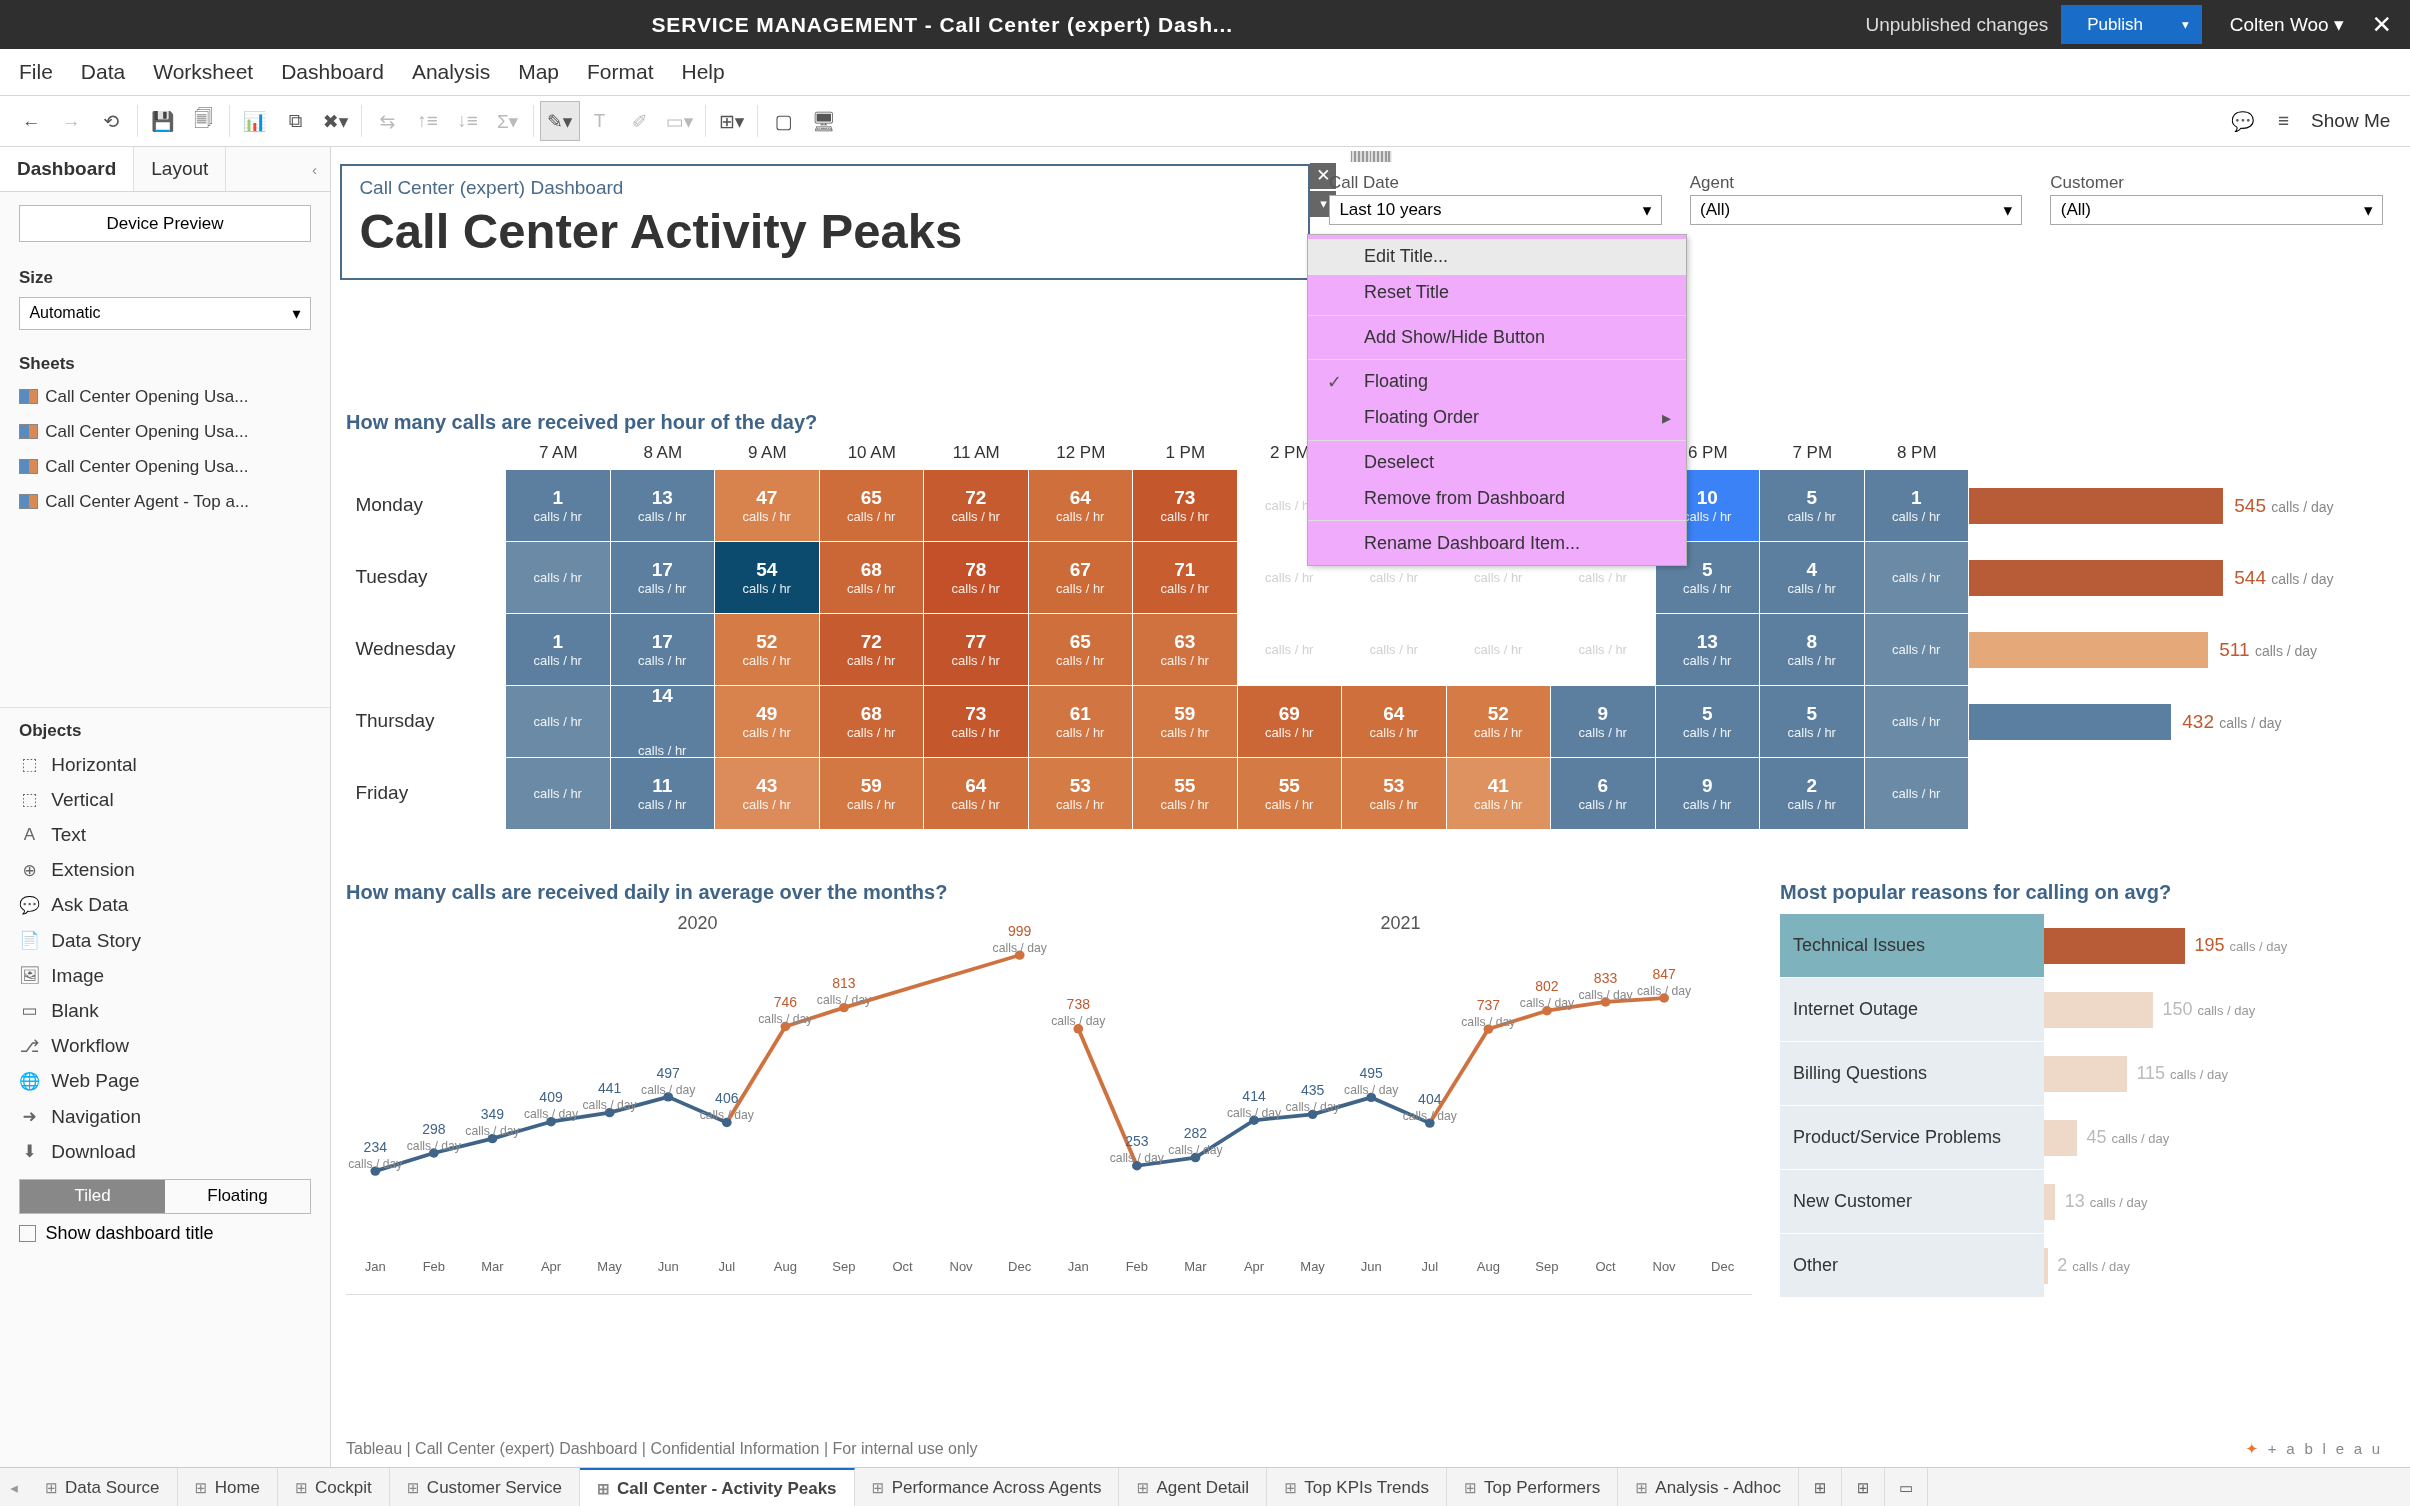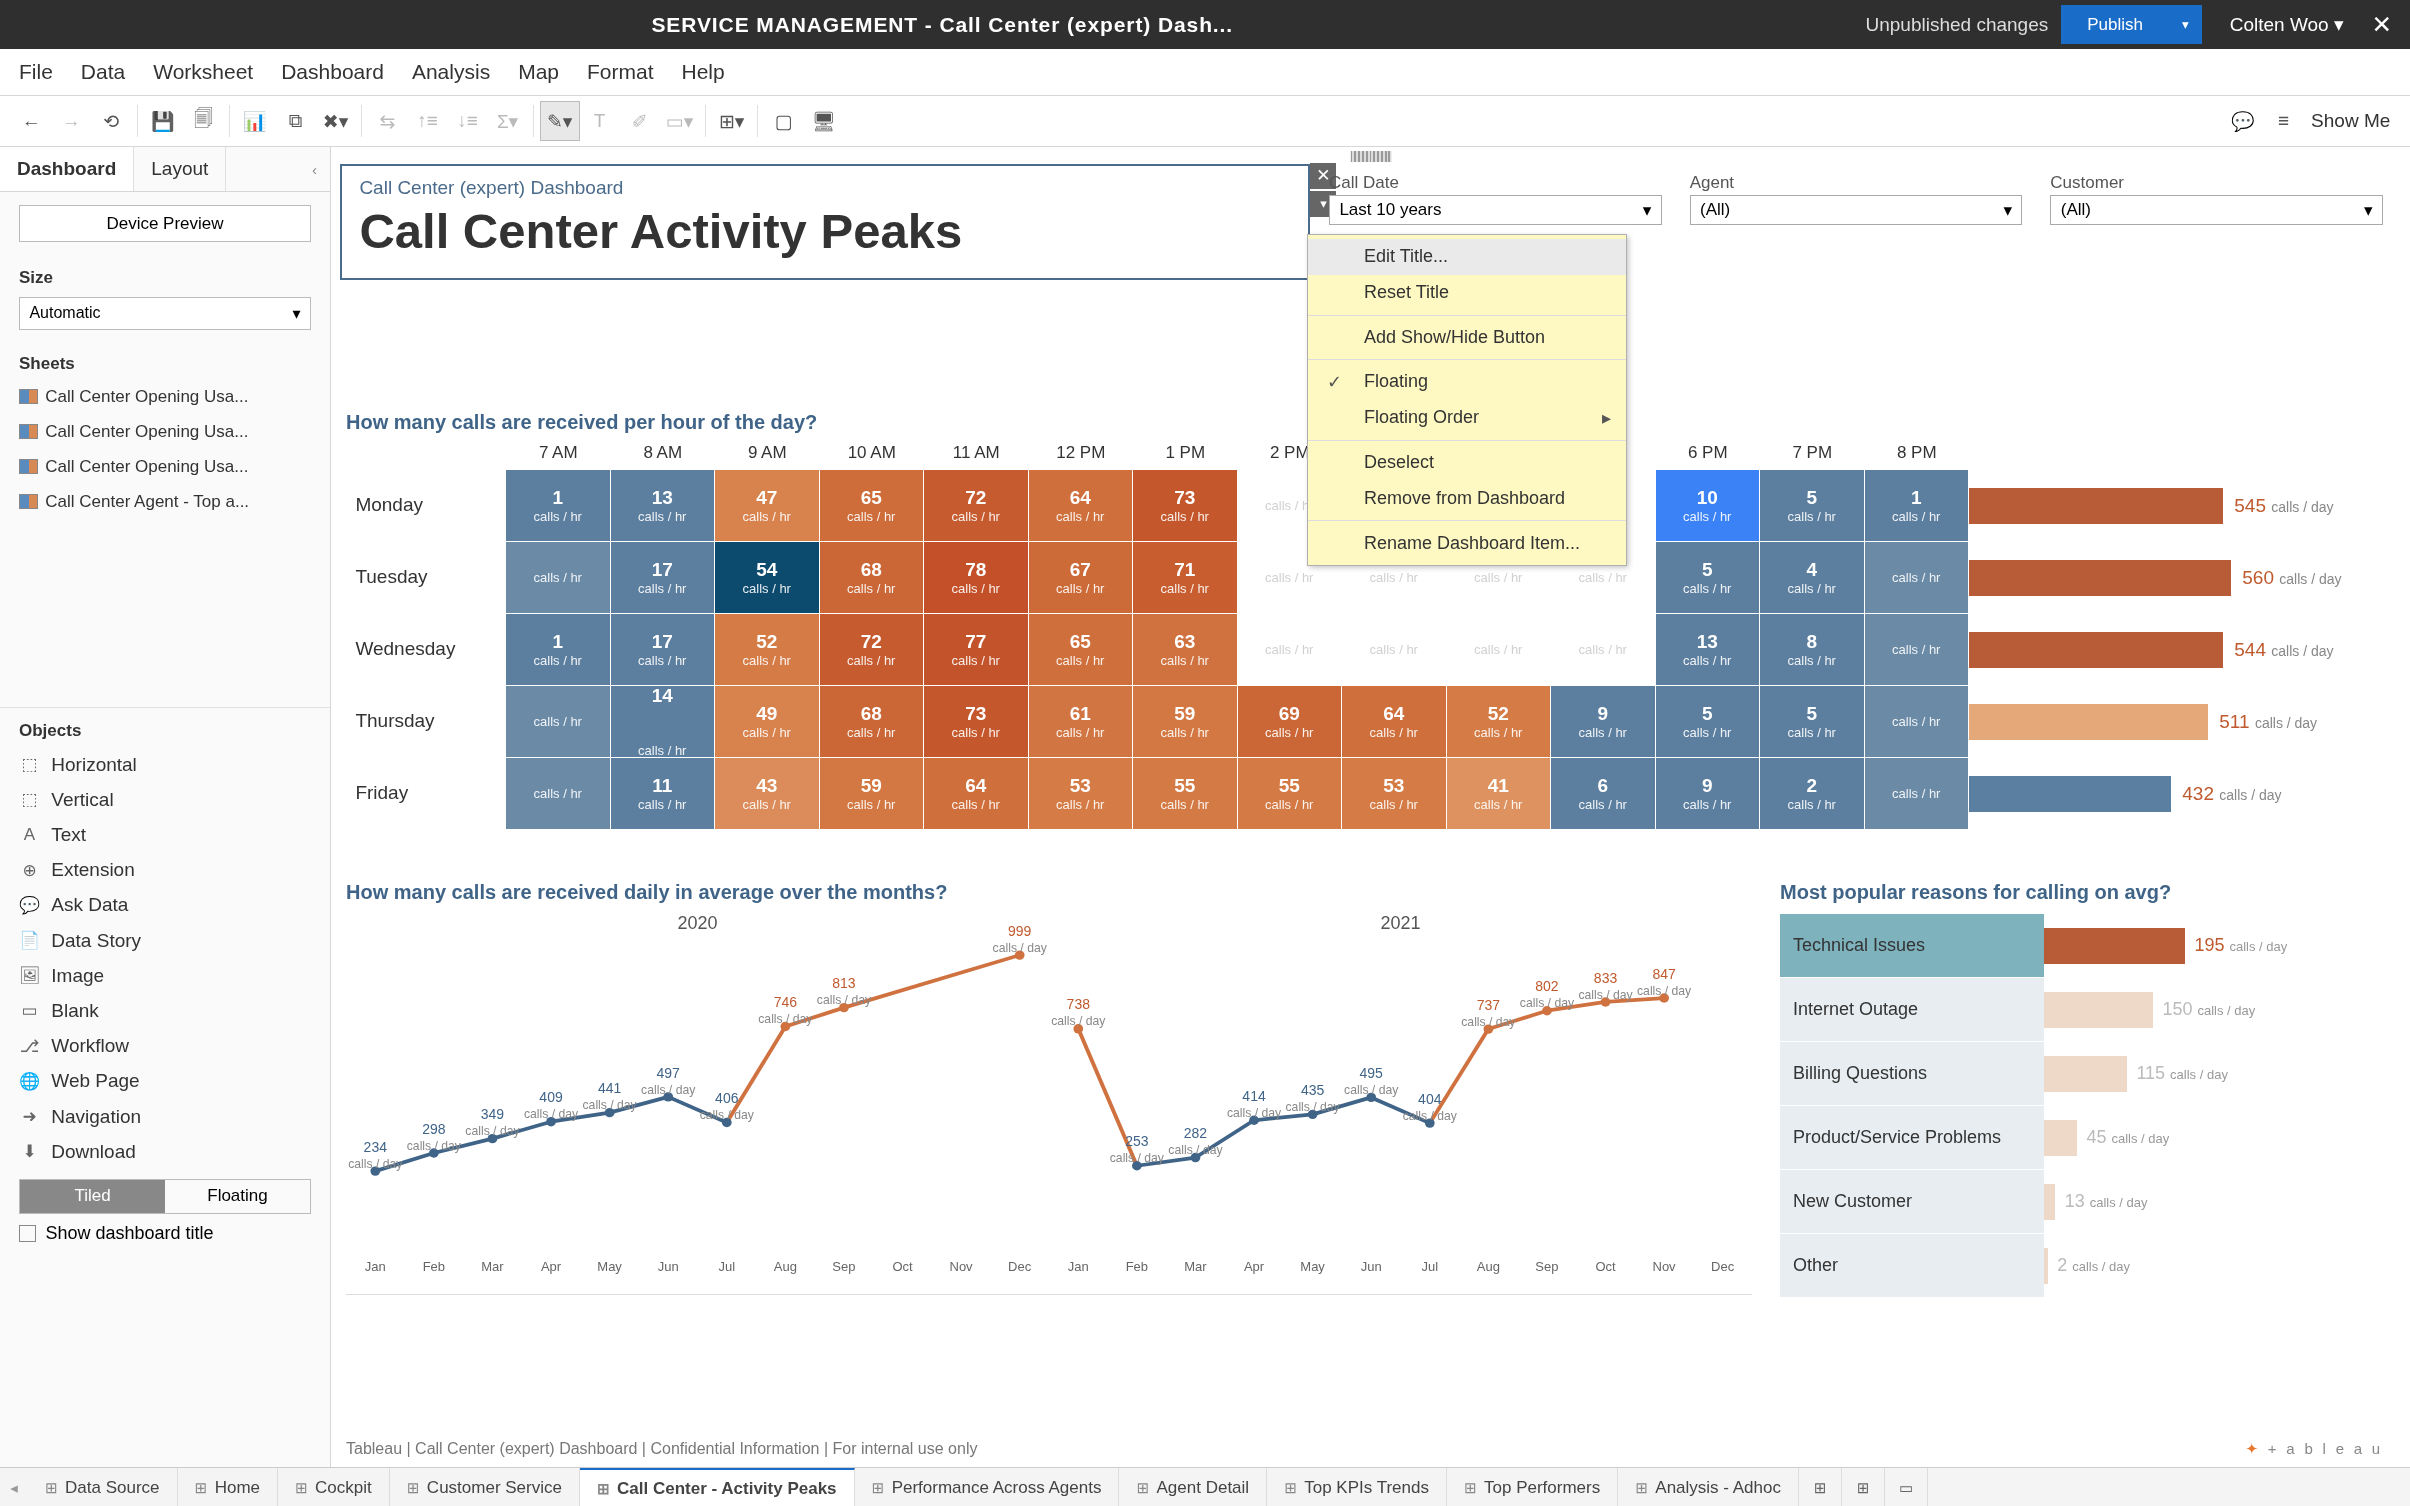--- a/index.html
+++ b/index.html
@@ -60,21 +60,21 @@
 .dash-header .big { font-size: 49px; font-weight: 700; color: #333; margin-top: 3.8px; }
 .dash-header .xbtn { position: absolute; top: -2.8px; right: -28px; width: 26px; height: 26px; background: #666; color: #fff; text-align: center; line-height: 26px; font-size: 17px; }
 .dash-header .vbtn { position: absolute; top: 24.5px; right: -28px; width: 26px; height: 26px; background: #666; color: #fff; text-align: center; line-height: 26px; font-size: 13px; }
 
 .filters { position: absolute; top: 26px; left: 998px; right: 28px; display: flex; gap: 28px; }
 .filters .f { flex: 1; }
 .filters .lbl { font-size: 17px; color: #555; margin-bottom: 1.9px; }
 .filters .sel { border: 0.9px solid #aaa; background: #fff; padding: 3.8px 9.4px; font-size: 17px; display: flex; justify-content: space-between; align-items:center;}
 
 
-.ctx { position: absolute; top: 87px; left: 976px; width: 320px; background: #fef9c3; border: 0.9px solid #b0b0b0; box-shadow: 1.9px 1.9px 5.6px rgba(0,0,0,.25); z-index: 50; padding: 3.8px 0;}
+.ctx { position: absolute; top: 87px; left: 976px; width: 380px; background: #f0abfc; border: 0.9px solid #b0b0b0; box-shadow: 1.9px 1.9px 5.6px rgba(0,0,0,.25); z-index: 50; padding: 3.8px 0;}
 .ctx .ci { padding: 7.5px 19px 7.5px 56px; font-size: 18px; color: #333; position: relative; }
 .ctx .ci.hl { background: #eaeaea; }
 .ctx .divider { border-top: 0.9px solid #ddd; margin: 3.8px 0; }
 .ctx .check::before { content: "✓"; position: absolute; left: 19px; color: #555; }
 .ctx .sub::after { content: "▸"; position: absolute; right: 15px; color: #555; }
 
 
 .section1 { position: absolute; top: 264px; left: 15px; right: 28px; }
 .q { color: #3f6488; font-size: 20px; font-weight: 600; margin-bottom: 9.4px; }
 .heat { display: flex; }
@@ -631,24 +631,20 @@
                 <div class="cell" style="background: rgb(106, 138, 166);">
                   <div class="u">calls / hr</div>
                 </div>
               </div>
             </div>
         </div>
         <div class="totals" id="heat-totals" style="margin-top:26px;">
             <div class="tr">
               <div class="bar" style="width:254px;background:#b85c37"></div>
               <div class="txt">545 <span class="u">calls / day</span></div>
-            </div>
-            <div class="tr">
-              <div class="bar" style="width:262px;background:#b85c37"></div>
-              <div class="txt">560 <span class="u">calls / day</span></div>
             </div>
             <div class="tr">
               <div class="bar" style="width:254px;background:#b85c37"></div>
               <div class="txt">544 <span class="u">calls / day</span></div>
             </div>
             <div class="tr">
               <div class="bar" style="width:239px;background:#e5a878"></div>
               <div class="txt">511 <span class="u">calls / day</span></div>
             </div>
             <div class="tr">

